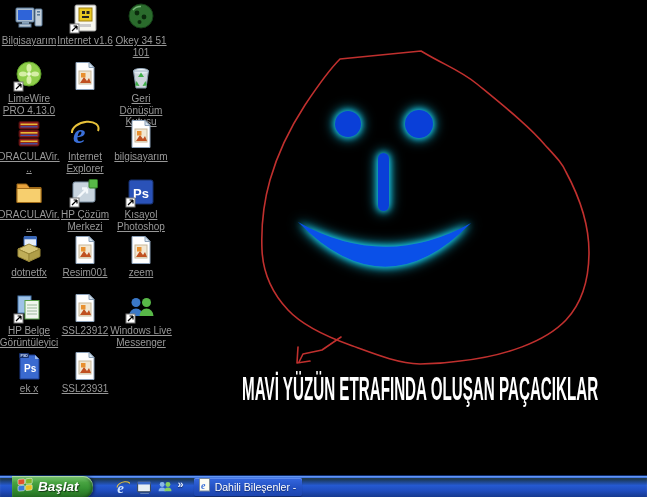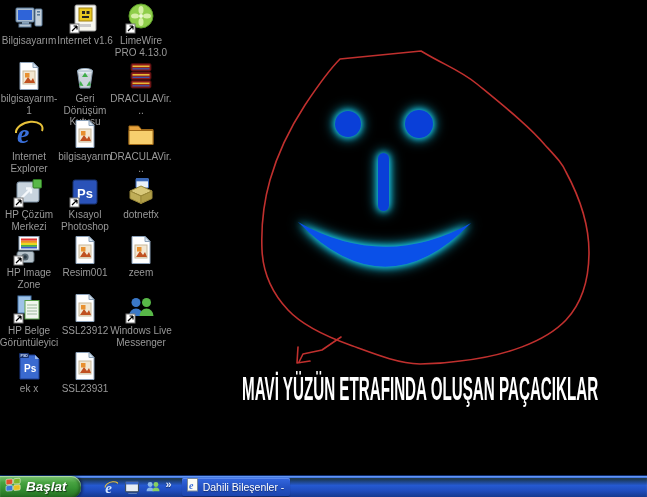--- a/index.html
+++ b/index.html
@@ -7,21 +7,21 @@
   .screen {
     position:relative; width:647px; height:497px; overflow:hidden;
     background:#000; font-family:"Liberation Sans", sans-serif;
   }
   
   .icons-grid {
     position:absolute; left:1px; top:2px; width:170px;
     display:grid; grid-template-columns:repeat(3,56px); grid-auto-rows:58px;
     z-index:3;
   }
-  .di { display:flex; flex-direction:column; align-items:center; cursor:default; }
+  .di { display:flex; flex-direction:column; align-items:center; cursor:default;text-decoration:underline; }
   .di-ic { width:32px; height:32px; flex:0 0 32px; }
   .di-ic svg { display:block; }
   .di-lb {
     margin-top:1px; width:62px; text-align:center;
     font-size:10px; line-height:11.5px; word-wrap:break-word;
   }
   
   .drawing-svg { position:absolute; left:0; top:0; z-index:1; pointer-events:none; }
   
   .caption-wrap {
@@ -31,21 +31,21 @@
   .caption {
     white-space:nowrap; font-weight:bold; font-size:33px; letter-spacing:0px;
     transform:scaleX(0.46); transform-origin:center;
   }
   
   .taskbar {
     position:absolute; left:0; top:475px; width:647px; height:22px; z-index:5;
     background:linear-gradient(#3c79e8 0%, #2a63dc 10%, #245b 0, #2559d0 45%, #1f4cbe 70%, #16398f 100%);
     box-shadow:inset 0 1px 0 #6397f2, inset 0 2px 2px rgba(255,255,255,.15);
     border-top:1px solid #0c2a6a;
-    display:flex; align-items:center;
+    display:flex; align-items:center;padding-left:12px;
   }
   .start-button {
     position:relative; height:22px; min-width:78px; padding:0 14px 0 5px;
     border-radius:0 10px 10px 0;
     background:linear-gradient(#7bc873 0%, #48a341 30%, #379434 55%, #2b7d28 80%, #236b21 100%);
     box-shadow:inset 0 1px 1px #b4e2ac, inset -2px 0 3px rgba(0,0,0,.35), 2px 0 3px rgba(0,0,0,.45);
     display:flex; align-items:center; gap:4px; cursor:pointer;
   }
   .start-label {
     color:#fff; font-weight:bold; font-style:italic; font-size:13.5px;
@@ -96,20 +96,33 @@
             <rect x="10" y="6" width="13" height="13" fill="#e8c822" stroke="#a08010"></rect>
             <rect x="13" y="9" width="3" height="3" fill="#222"></rect>
             <rect x="17.5" y="9" width="3" height="3" fill="#222"></rect>
             <rect x="13" y="14" width="7" height="2" fill="#222"></rect>
             <rect x="11" y="22" width="11" height="3" fill="#ccc"></rect>
             <rect x="1" y="22" width="9" height="9" fill="#ffffff" stroke="#7a7a7a"></rect>
             <path d="M3 29 L8 24 M8 24 h-3.4 M8 24 v3.4" stroke="#000" stroke-width="1.2" fill="none"></path>
           </svg>
         </div>
         <div class="di-lb">Internet v1.6</div>
+      </div>
+      <div class="di">
+        <div class="di-ic">
+          <svg viewBox="0 0 32 32" width="32" height="32">
+            <circle cx="16" cy="14" r="12" fill="#2a6b2c"></circle>
+            <circle cx="16" cy="14" r="12" fill="none" stroke="#154018"></circle>
+            <circle cx="12" cy="11" r="2.4" fill="#0a2a0c"></circle>
+            <circle cx="19" cy="15" r="2.4" fill="#0a2a0c"></circle>
+            <circle cx="14.5" cy="20" r="2" fill="#0a2a0c"></circle>
+            <path d="M8 8 A9.5 9.5 0 0 1 16 4.5" stroke="#7ab87c" fill="none" stroke-width="1.5"></path>
+          </svg>
+        </div>
+        <div class="di-lb">Okey 34 51 101</div>
       </div>
       <div class="di">
         <div class="di-ic">
           <svg viewBox="0 0 32 32" width="32" height="32">
             <circle cx="16" cy="14" r="12" fill="#8fce4a" stroke="#5a9a28"></circle>
             <g fill="#d6efa6">
               <ellipse cx="16" cy="8" rx="2.5" ry="4"></ellipse>
               <ellipse cx="16" cy="20" rx="2.5" ry="4"></ellipse>
               <ellipse cx="10" cy="14" rx="4" ry="2.5"></ellipse>
               <ellipse cx="22" cy="14" rx="4" ry="2.5"></ellipse>
@@ -124,21 +137,20 @@
       <div class="di">
         <div class="di-ic">
           <svg viewBox="0 0 32 32" width="32" height="32">
             <path d="M7 2.5 h13 l5 5 v22 h-18 z" fill="#ffffff" stroke="#8aa0b8"></path>
             <path d="M20 2.5 l5 5 h-5 z" fill="#d7e4f0" stroke="#8aa0b8"></path>
             <rect x="10" y="11" width="12" height="13" fill="#f2e7d2" stroke="#c8b89a"></rect>
             <path d="M11 23 l4 -6 l3 4 l2 -3 l2 5 z" fill="#c05020"></path>
             <rect x="12" y="13" width="4.5" height="4.5" fill="#e89030"></rect>
           </svg>
         </div>
-        <div class="di-lb">bilgisayarım-1</div>
       </div>
       <div class="di">
         <div class="di-ic">
           <svg viewBox="0 0 32 32" width="32" height="32">
             <ellipse cx="16" cy="11" rx="7.5" ry="2.5" fill="#f4f9fc" stroke="#93a8bb"></ellipse>
             <path d="M8.5 11 L23.5 11 L21 28 L11 28 Z" fill="#e4edf4" stroke="#93a8bb" opacity="0.9"></path>
             <path d="M13 17 l3 -4.5 l3 4.5 z" fill="#3fae49"></path>
             <path d="M11.5 21 l-1.5 4.5 l4.5 .5 z" fill="#3fae49"></path>
             <path d="M20.5 21 l1.5 4.5 l-4.5 .5 z" fill="#3fae49"></path>
           </svg>
@@ -224,38 +236,20 @@
         <div class="di-ic">
           <svg viewBox="0 0 32 32" width="32" height="32">
             <rect x="11" y="2.5" width="12.5" height="9.5" rx="1" fill="#e8f0f8" stroke="#3a68b8"></rect>
             <rect x="11" y="2.5" width="12.5" height="2.8" fill="#3a68b8"></rect>
             <path d="M5 15 l11 -5 l11 5 l-11 5 z" fill="#d8c87a" stroke="#9a8838"></path>
             <path d="M5 15 v7.5 l11 5 v-7.5 z" fill="#c0ae58" stroke="#9a8838"></path>
             <path d="M27 15 v7.5 l-11 5 v-7.5 z" fill="#b09e48" stroke="#9a8838"></path>
           </svg>
         </div>
         <div class="di-lb">dotnetfx</div>
-      </div>
-      <div class="di">
-        <div class="di-ic">
-          <svg viewBox="0 0 32 32" width="32" height="32">
-            <rect x="6" y="2.5" width="20" height="13.5" fill="#ffffff" stroke="#8aa0b8"></rect>
-            <rect x="8" y="4.5" width="16" height="2.2" fill="#e03030"></rect>
-            <rect x="8" y="6.7" width="16" height="2.2" fill="#f09020"></rect>
-            <rect x="8" y="8.9" width="16" height="2.2" fill="#e8d820"></rect>
-            <rect x="8" y="11.1" width="16" height="1.7" fill="#38a838"></rect>
-            <rect x="8" y="12.8" width="16" height="1.7" fill="#3858c8"></rect>
-            <rect x="4" y="17.5" width="17" height="11" rx="2" fill="#b8c4cc" stroke="#5a6a74"></rect>
-            <circle cx="12" cy="23" r="3.6" fill="#5a6a74"></circle>
-            <circle cx="12" cy="23" r="1.8" fill="#2a3a44"></circle>
-            <rect x="1" y="22" width="9" height="9" fill="#ffffff" stroke="#7a7a7a"></rect>
-            <path d="M3 29 L8 24 M8 24 h-3.4 M8 24 v3.4" stroke="#000" stroke-width="1.2" fill="none"></path>
-          </svg>
-        </div>
-        <div class="di-lb">HP Image Zone</div>
       </div>
       <div class="di">
         <div class="di-ic">
           <svg viewBox="0 0 32 32" width="32" height="32">
             <path d="M7 2.5 h13 l5 5 v22 h-18 z" fill="#ffffff" stroke="#8aa0b8"></path>
             <path d="M20 2.5 l5 5 h-5 z" fill="#d7e4f0" stroke="#8aa0b8"></path>
             <rect x="10" y="11" width="12" height="13" fill="#f2e7d2" stroke="#c8b89a"></rect>
             <path d="M11 23 l4 -6 l3 4 l2 -3 l2 5 z" fill="#c05020"></path>
             <rect x="12" y="13" width="4.5" height="4.5" fill="#e89030"></rect>
           </svg>

